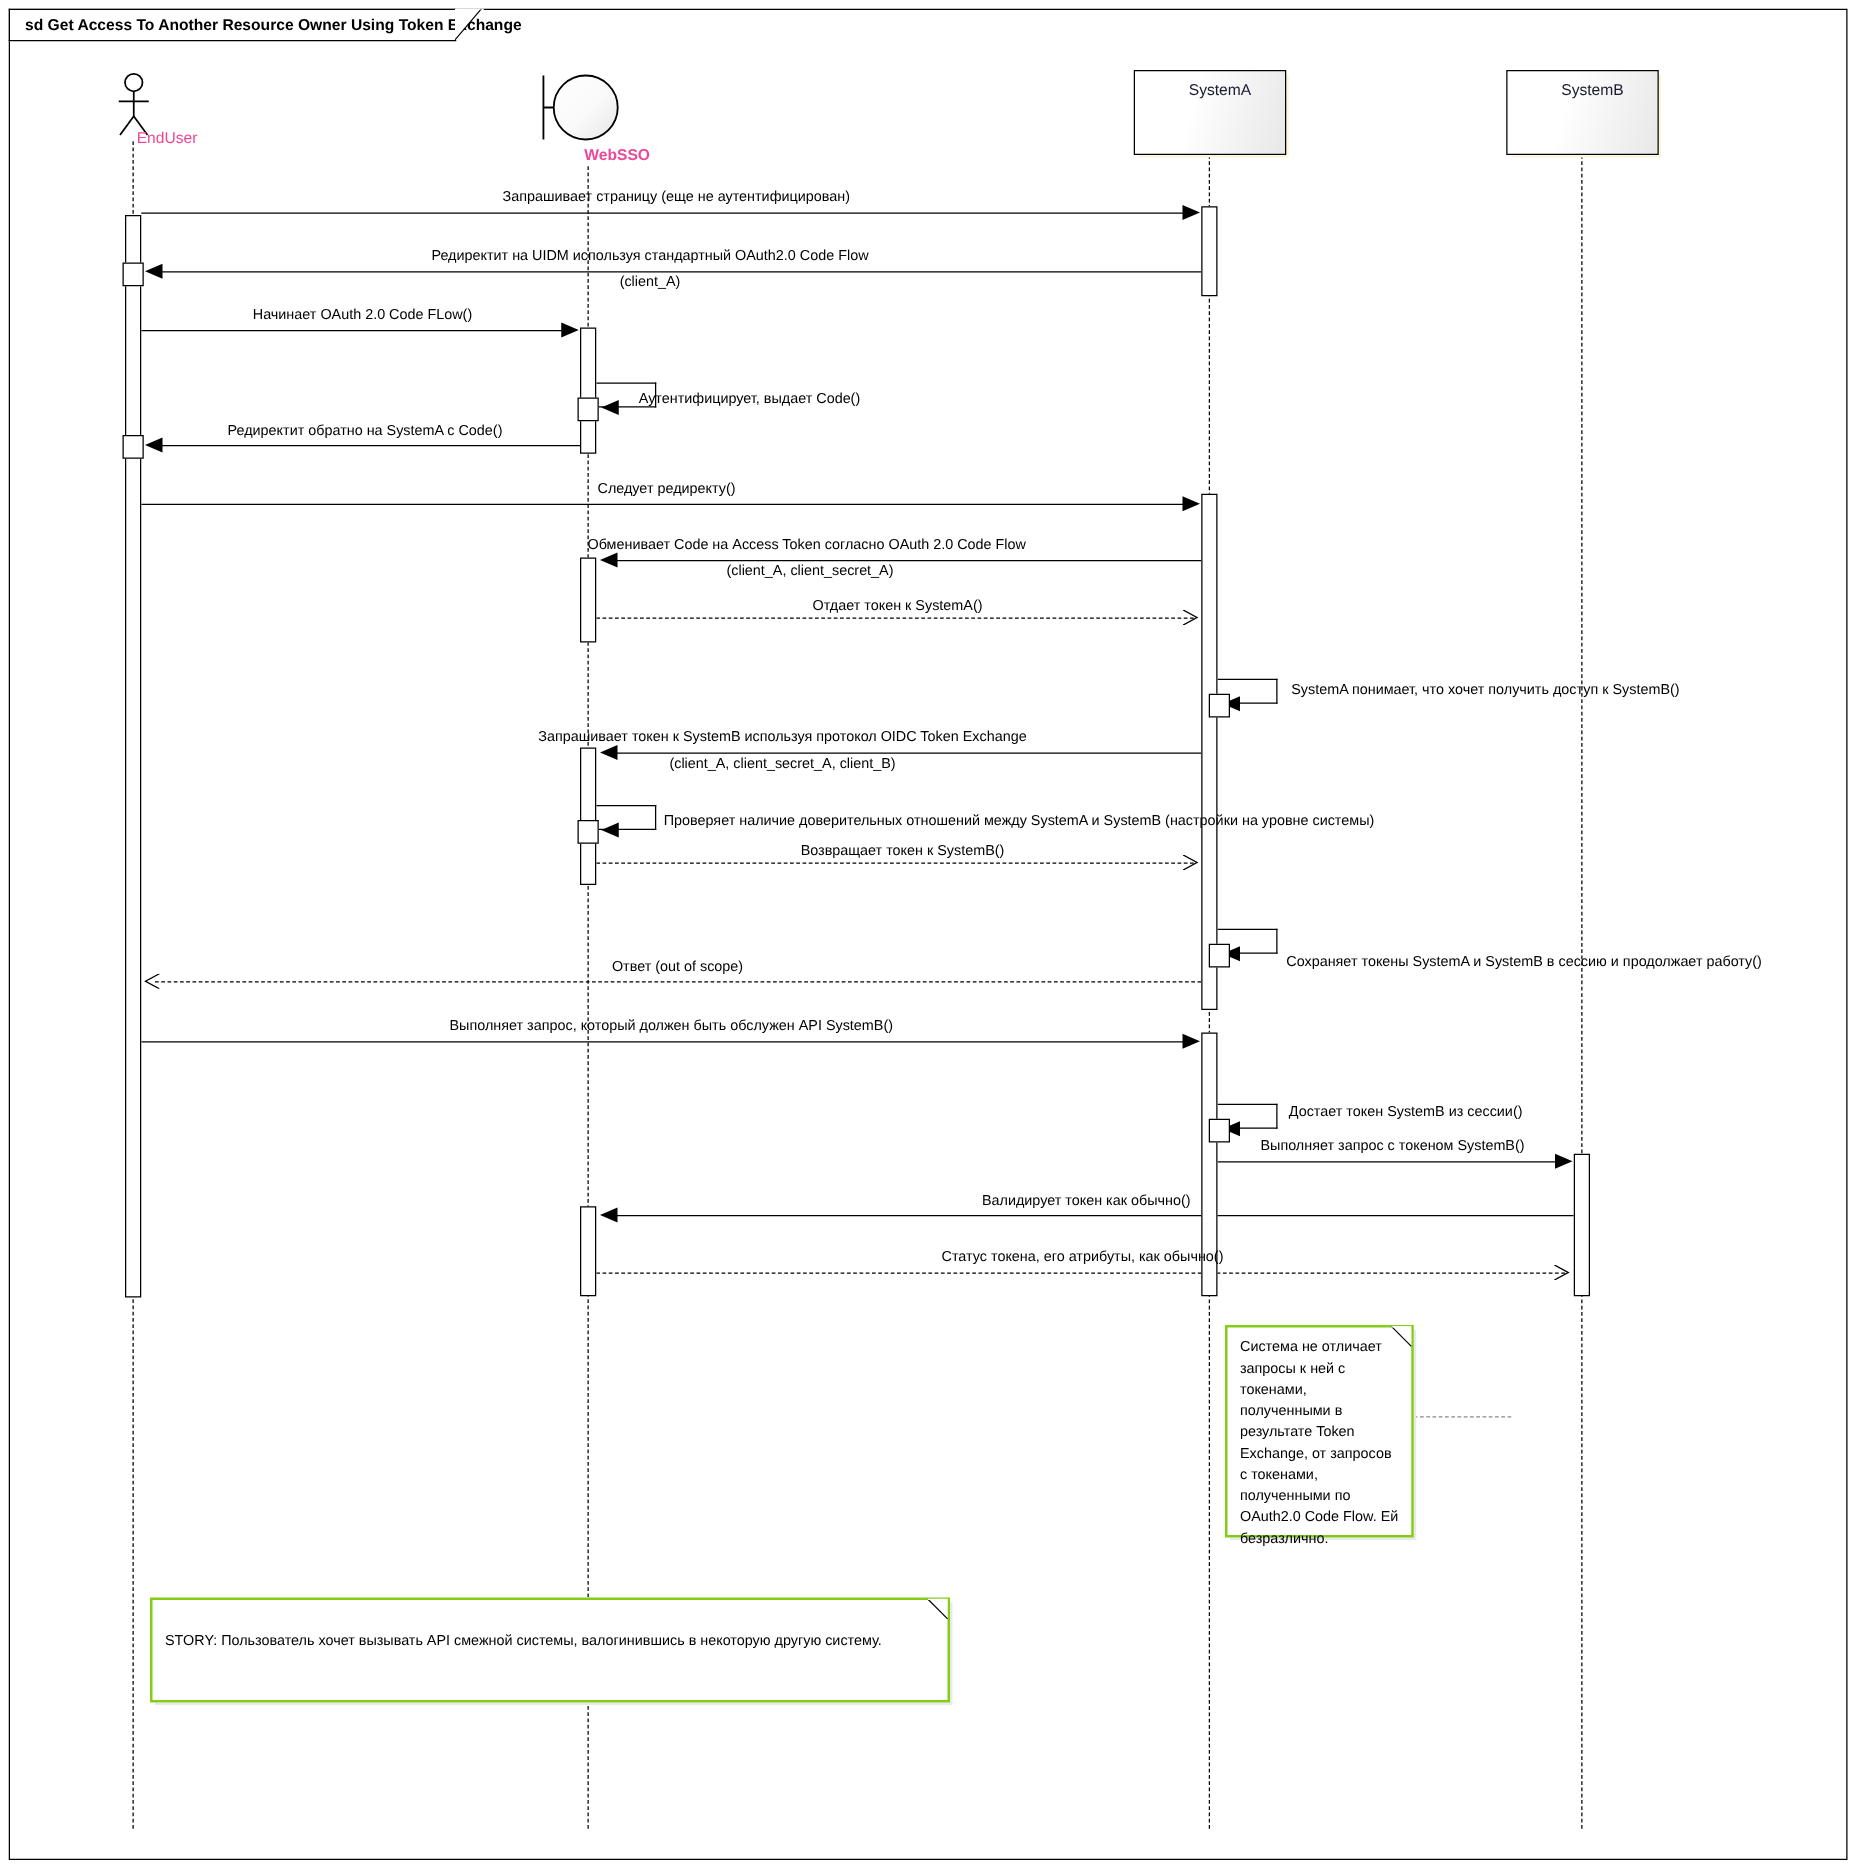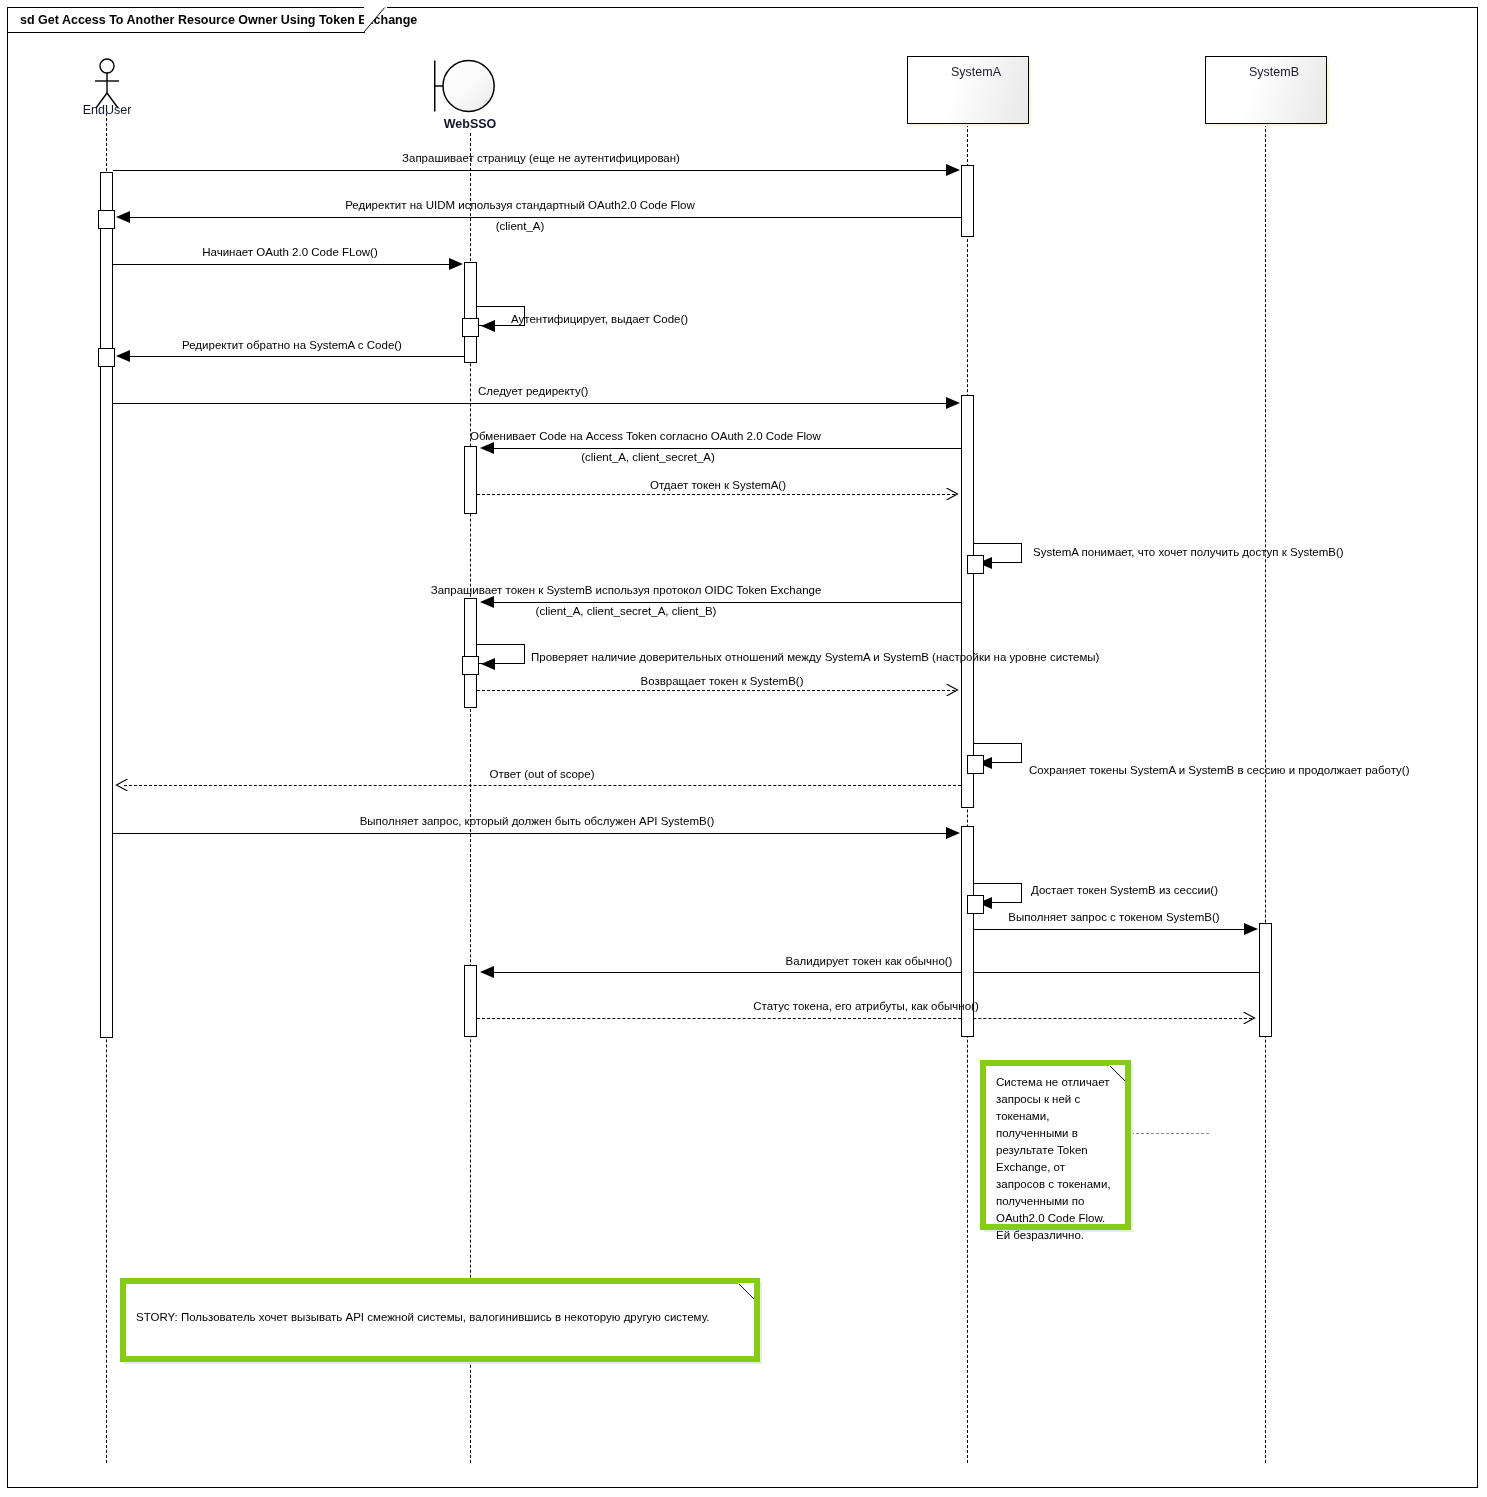--- a/index.html
+++ b/index.html
@@ -69,23 +69,23 @@
     font-size:12.5px;
     color:#1a1a30;
     padding-left:16px;
   }
   .actor{
     position:absolute;
     width:46px;height:58px;
   }
   .actor-label,.boundary-label{
     position:absolute;
-    text-align:center;
+    text-align:right;
     font-size:12.5px;
-    color:#0f172a;
+    color:#ec4899;
     white-space:nowrap;
   }
   .boundary-label{font-weight:bold;}
   .boundary{
     position:absolute;
     width:64px;height:64px;
   }
 
   
   .act{
@@ -147,21 +147,21 @@
     border-bottom:1px solid #000;
     border-left:none;
     z-index:5;
   }
 
   
   .note{
     position:absolute;
     box-sizing:border-box;
     background:#ffffff;
-    border:6px solid #84cc16;
+    border:2px solid #84cc16;
     box-shadow:3px 3px 0 -1px #e9e9e9;
     font-size:11.5px;
     color:#000;
     line-height:17px;
     padding:8px 10px 8px 10px;
     z-index:12;
   }
   .note .fold{
     position:absolute;
     top:-1px;right:-1px;

